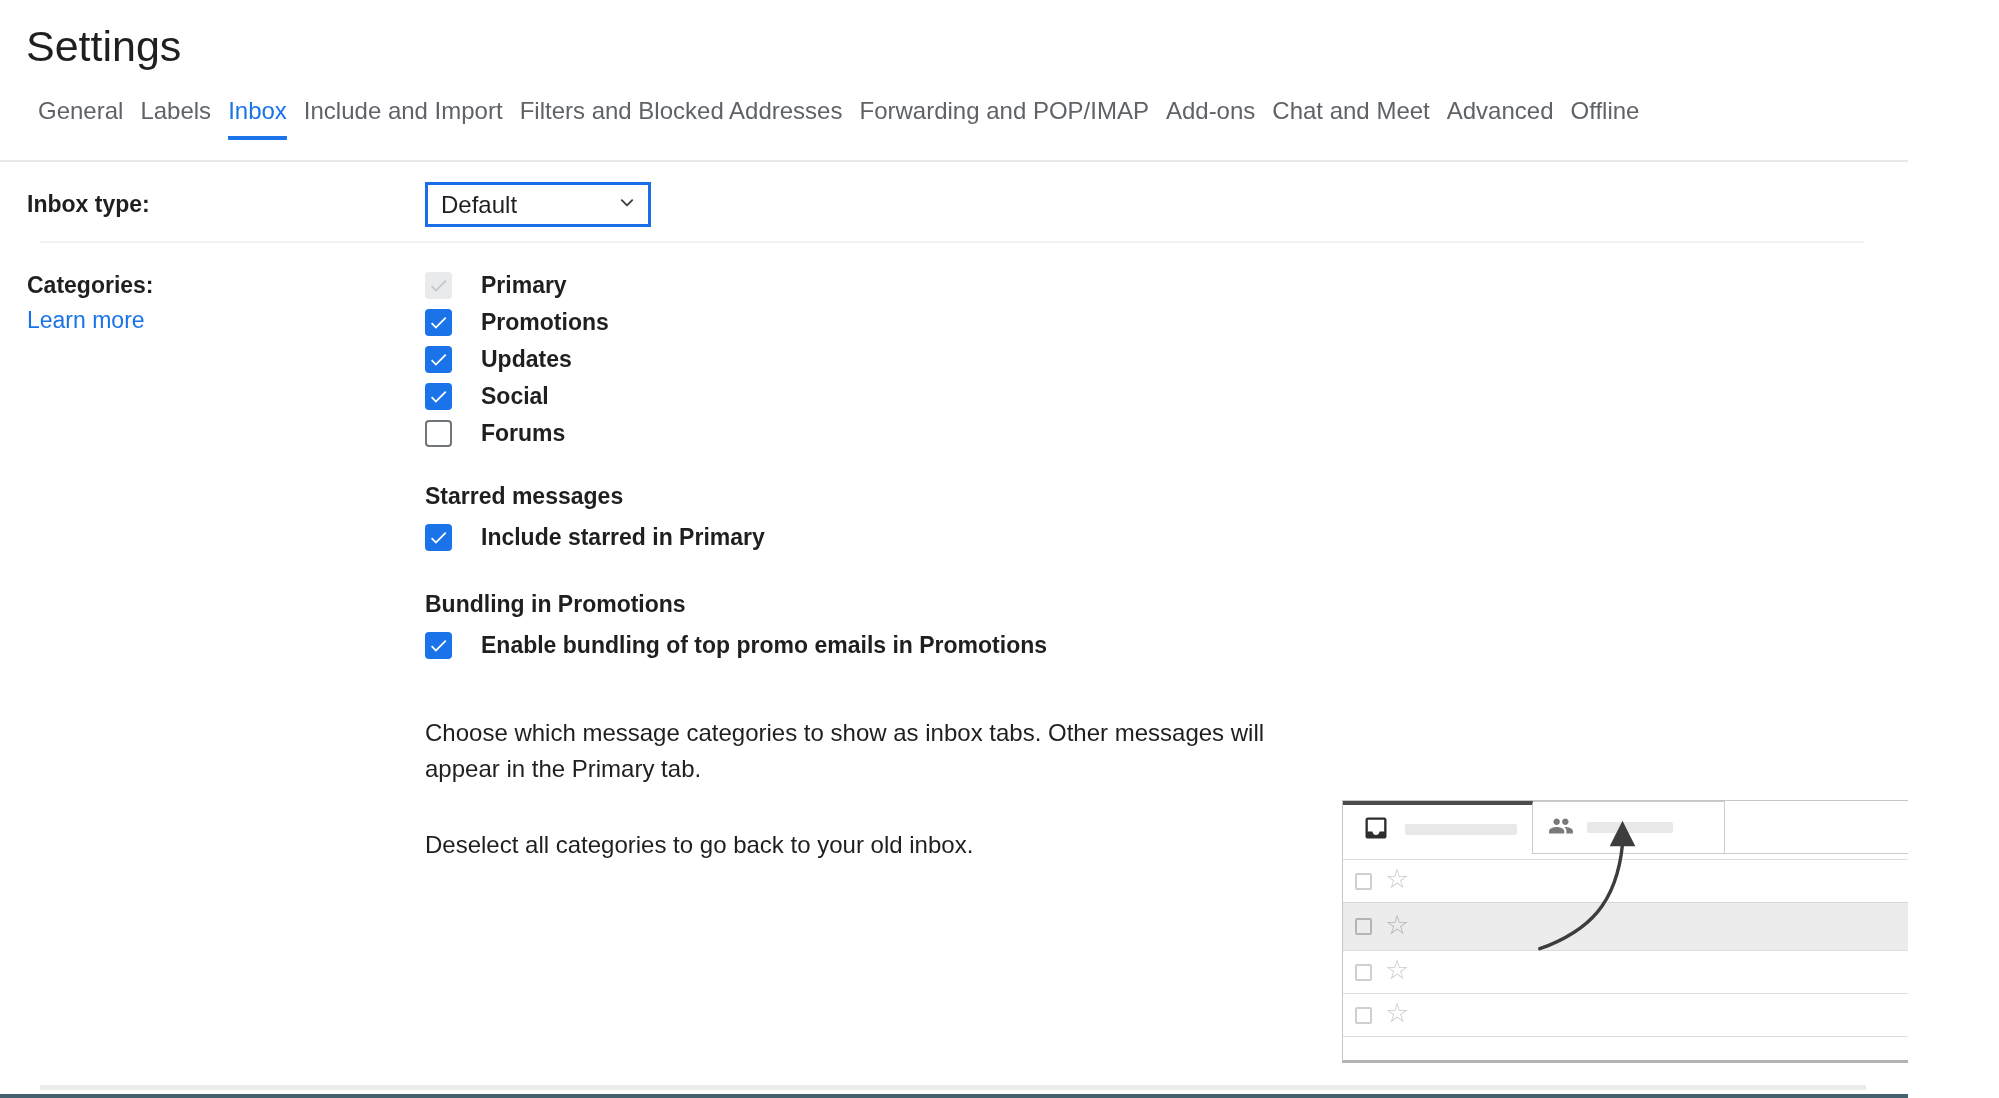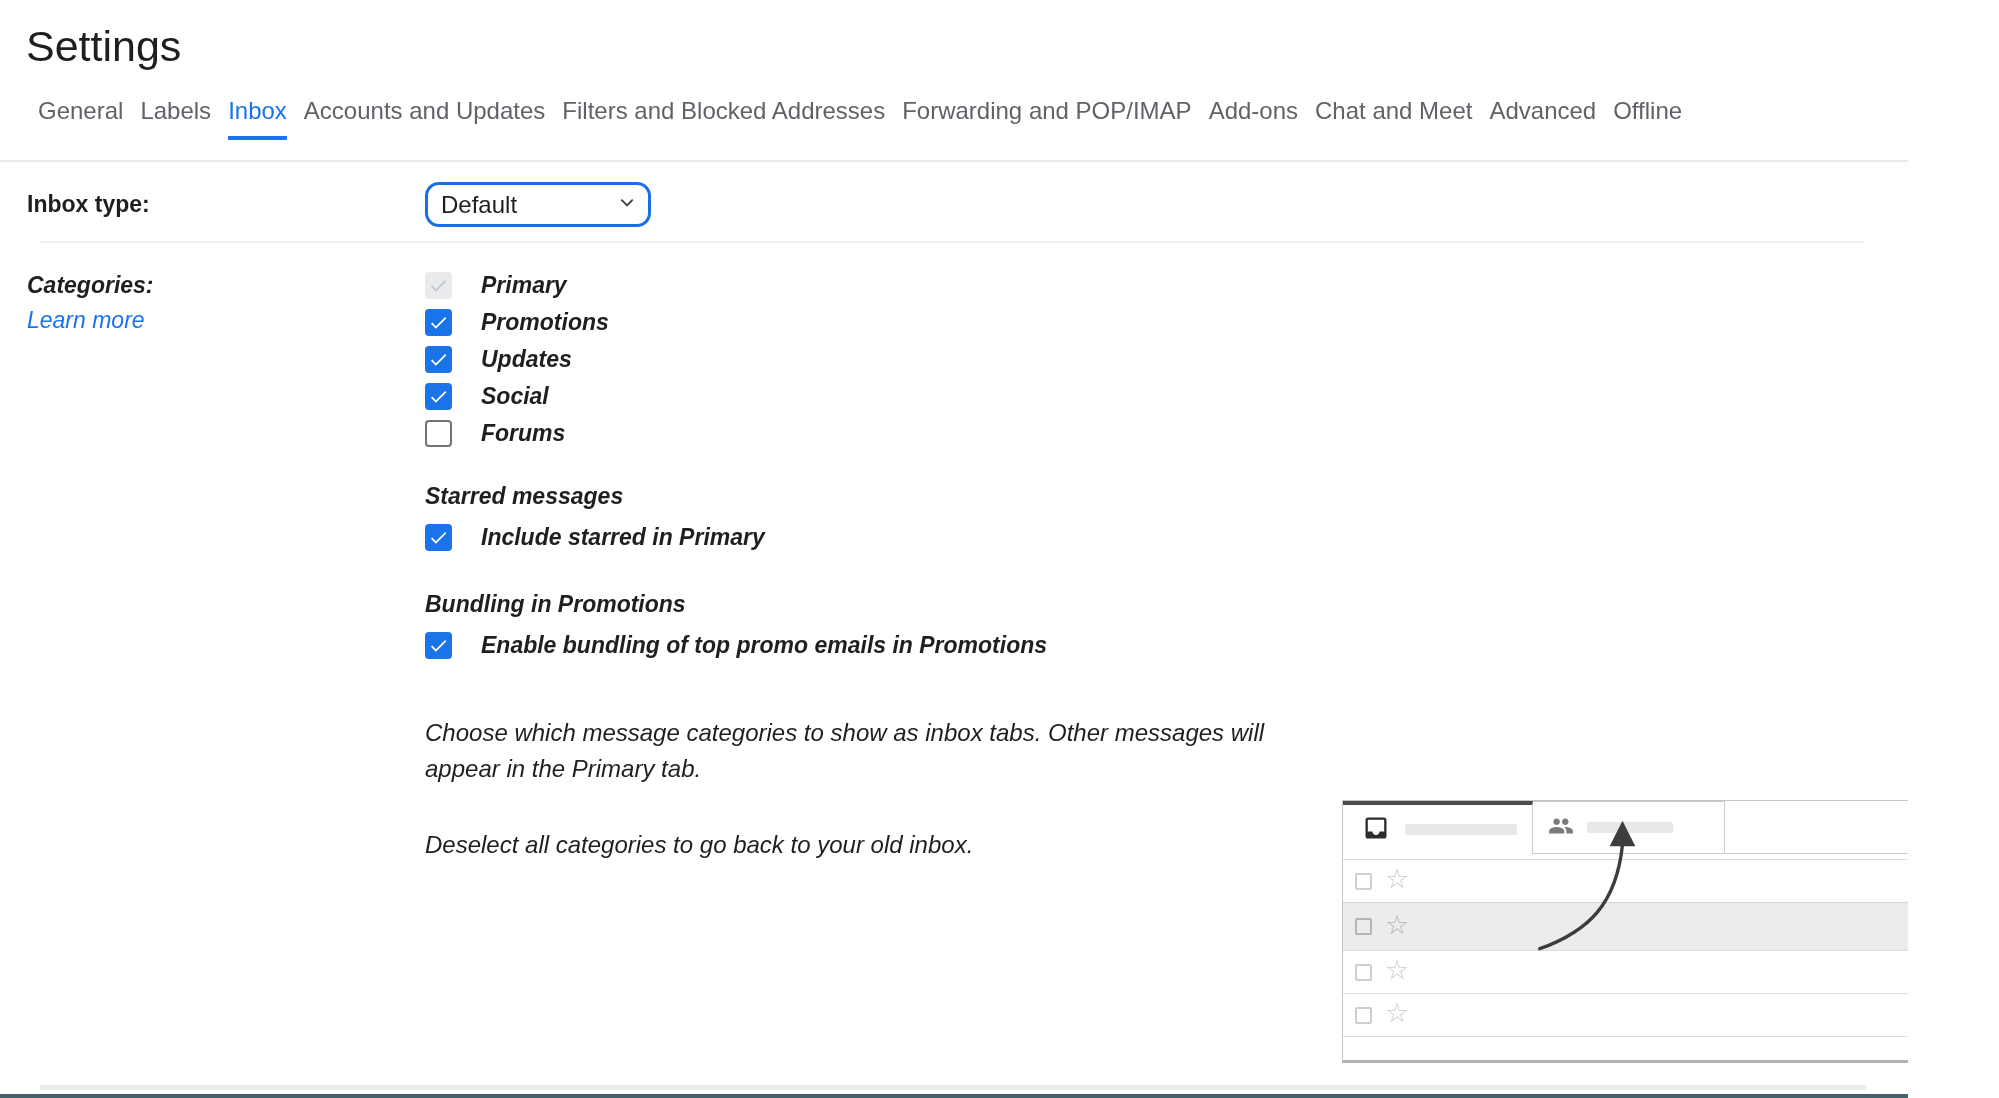--- a/index.html
+++ b/index.html
@@ -17,29 +17,29 @@
   .tab { font-size:24px; color:#5f6368; padding-bottom:15px; cursor:pointer; white-space:nowrap; }
   .tab.active { color:var(--accent); padding-bottom:11px; border-bottom:4px solid var(--accent); border-radius:0 0 1px 1px; }
   .tab-row2 .tab { padding-bottom:6px; }
 
   .divider-full { height:2px; background:#e9e9e9; margin-top:20px; }
   .divider-inset { height:2px; background:#f1f1f1; margin:0 44px 0 40px; }
 
   
   .settings-row { display:flex; padding-left:27px; }
   .row-inbox-type { padding-top:20px; padding-bottom:14px; align-items:center; }
-  .row-categories { padding-top:29px;font-style:italic; }
+  .row-categories { padding-top:29px; }
   .label-col { width:398px; flex:none; }
   .row-label { font-size:23px; font-weight:700; color:#1f1f1f; }
   .learn-more { display:inline-block; font-size:23px; color:var(--accent); margin-top:8px; cursor:pointer; text-decoration:none; }
   .control-col { flex:1; }
 
   
   .select-box { display:inline-flex; align-items:center; justify-content:space-between; width:226px; height:45px;
-    border:3px solid #1a6fe8; border-radius:14px; background:#fff; padding:0 8px 0 13px; cursor:pointer;
+    border:3px solid #1a6fe8; border-radius:0; background:#fff; padding:0 8px 0 13px; cursor:pointer;
     box-shadow: inset 0 0 0 1px #fff; }
   .select-box .sel-text { font-size:24px; color:#1f1f1f; }
   .select-box svg { flex:none; }
 
   
   .opt-row { display:flex; align-items:center; gap:29px; margin-bottom:10px; }
   .cb { width:27px; height:27px; border-radius:4px; flex:none; display:flex; align-items:center; justify-content:center; cursor:pointer; }
   .cb.on { background:var(--accent); }
   .cb.off { border:2.5px solid #70757a; background:#fff; cursor:pointer; }
   .cb.disabled { background:#e9eaec; cursor:default; }
@@ -84,21 +84,21 @@
 
 <div class="page">
 
   <h1 class="title">Settings</h1>
 
   <nav class="tabs">
     <div class="tab-row" id="tab-row-1">
         <div class="tab">General</div>
         <div class="tab">Labels</div>
         <div class="tab active">Inbox</div>
-        <div class="tab">Accounts and Updates</div>
+        <div class="tab">Include and Import</div>
         <div class="tab">Filters and Blocked Addresses</div>
         <div class="tab">Forwarding and POP/IMAP</div>
         <div class="tab">Add-ons</div>
         <div class="tab">Chat and Meet</div>
         <div class="tab">Advanced</div>
         <div class="tab">Offline</div>
       </div>
   </nav>
 
   <div class="divider-full"></div>

